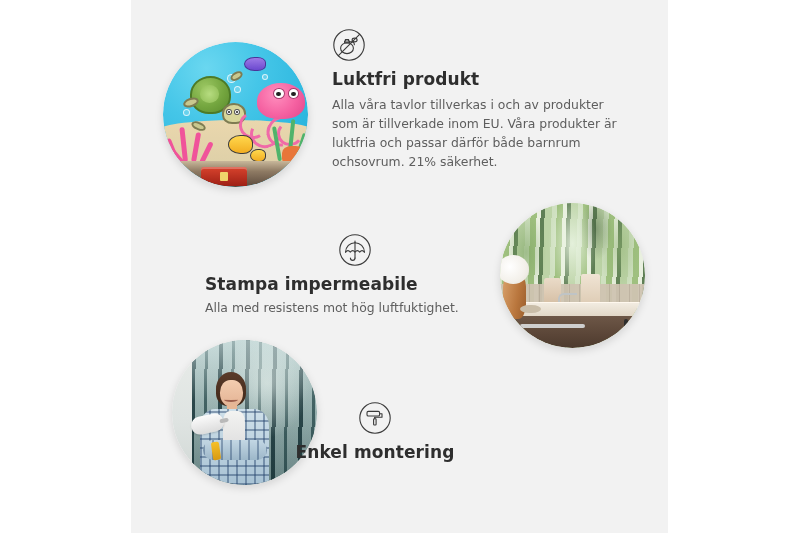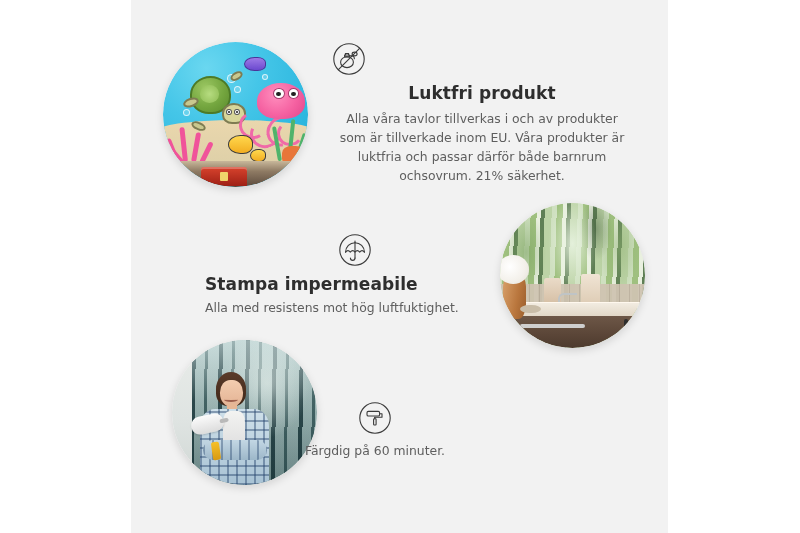--- a/index.html
+++ b/index.html
@@ -439,23 +439,23 @@
   .feat-body {
     color: #5e5e5e;
     font-size: 12.4px;
     line-height: 1.52;
     margin: 0;
   }
 
   
   #feature-odourless {
     left: 332px;
-    top: 42px;
+    top: 28px;
     width: 300px;
-    text-align: center;
+    text-align: left;
   }
   #feature-odourless .feat-icon { margin-bottom: 7px; }
   #feature-odourless .feat-title { margin-bottom: 6px; }
 
   
   #feature-waterproof {
     left: 205px;
     top: 233px;
     width: 300px;
   }
@@ -601,16 +601,16 @@
   <div class="feature" id="feature-easy-mount">
     <div class="feat-icon">
       <svg viewBox="0 0 34 34" xmlns="http://www.w3.org/2000/svg" fill="none" stroke="#3a3a3a" stroke-width="1.1" stroke-linecap="round" stroke-linejoin="round">
         <circle cx="17" cy="17" r="15.2"></circle>
         <rect x="9.0" y="10.4" width="12.6" height="4.6" rx="1.3"></rect>
         <path d="M21.6 12.7 h2.4 v3.6 h-7.2"></path>
         <path d="M16.8 16.3 v1.4"></path>
         <rect x="15.6" y="17.7" width="2.5" height="6.3" rx="0.7"></rect>
       </svg>
     </div>
-    <p class="feat-body">Färgdig på 60 minuter.</p>
+    <h3 class="feat-title">Enkel montering</h3>
   </div>
 
 </div>
 
 </body></html>

